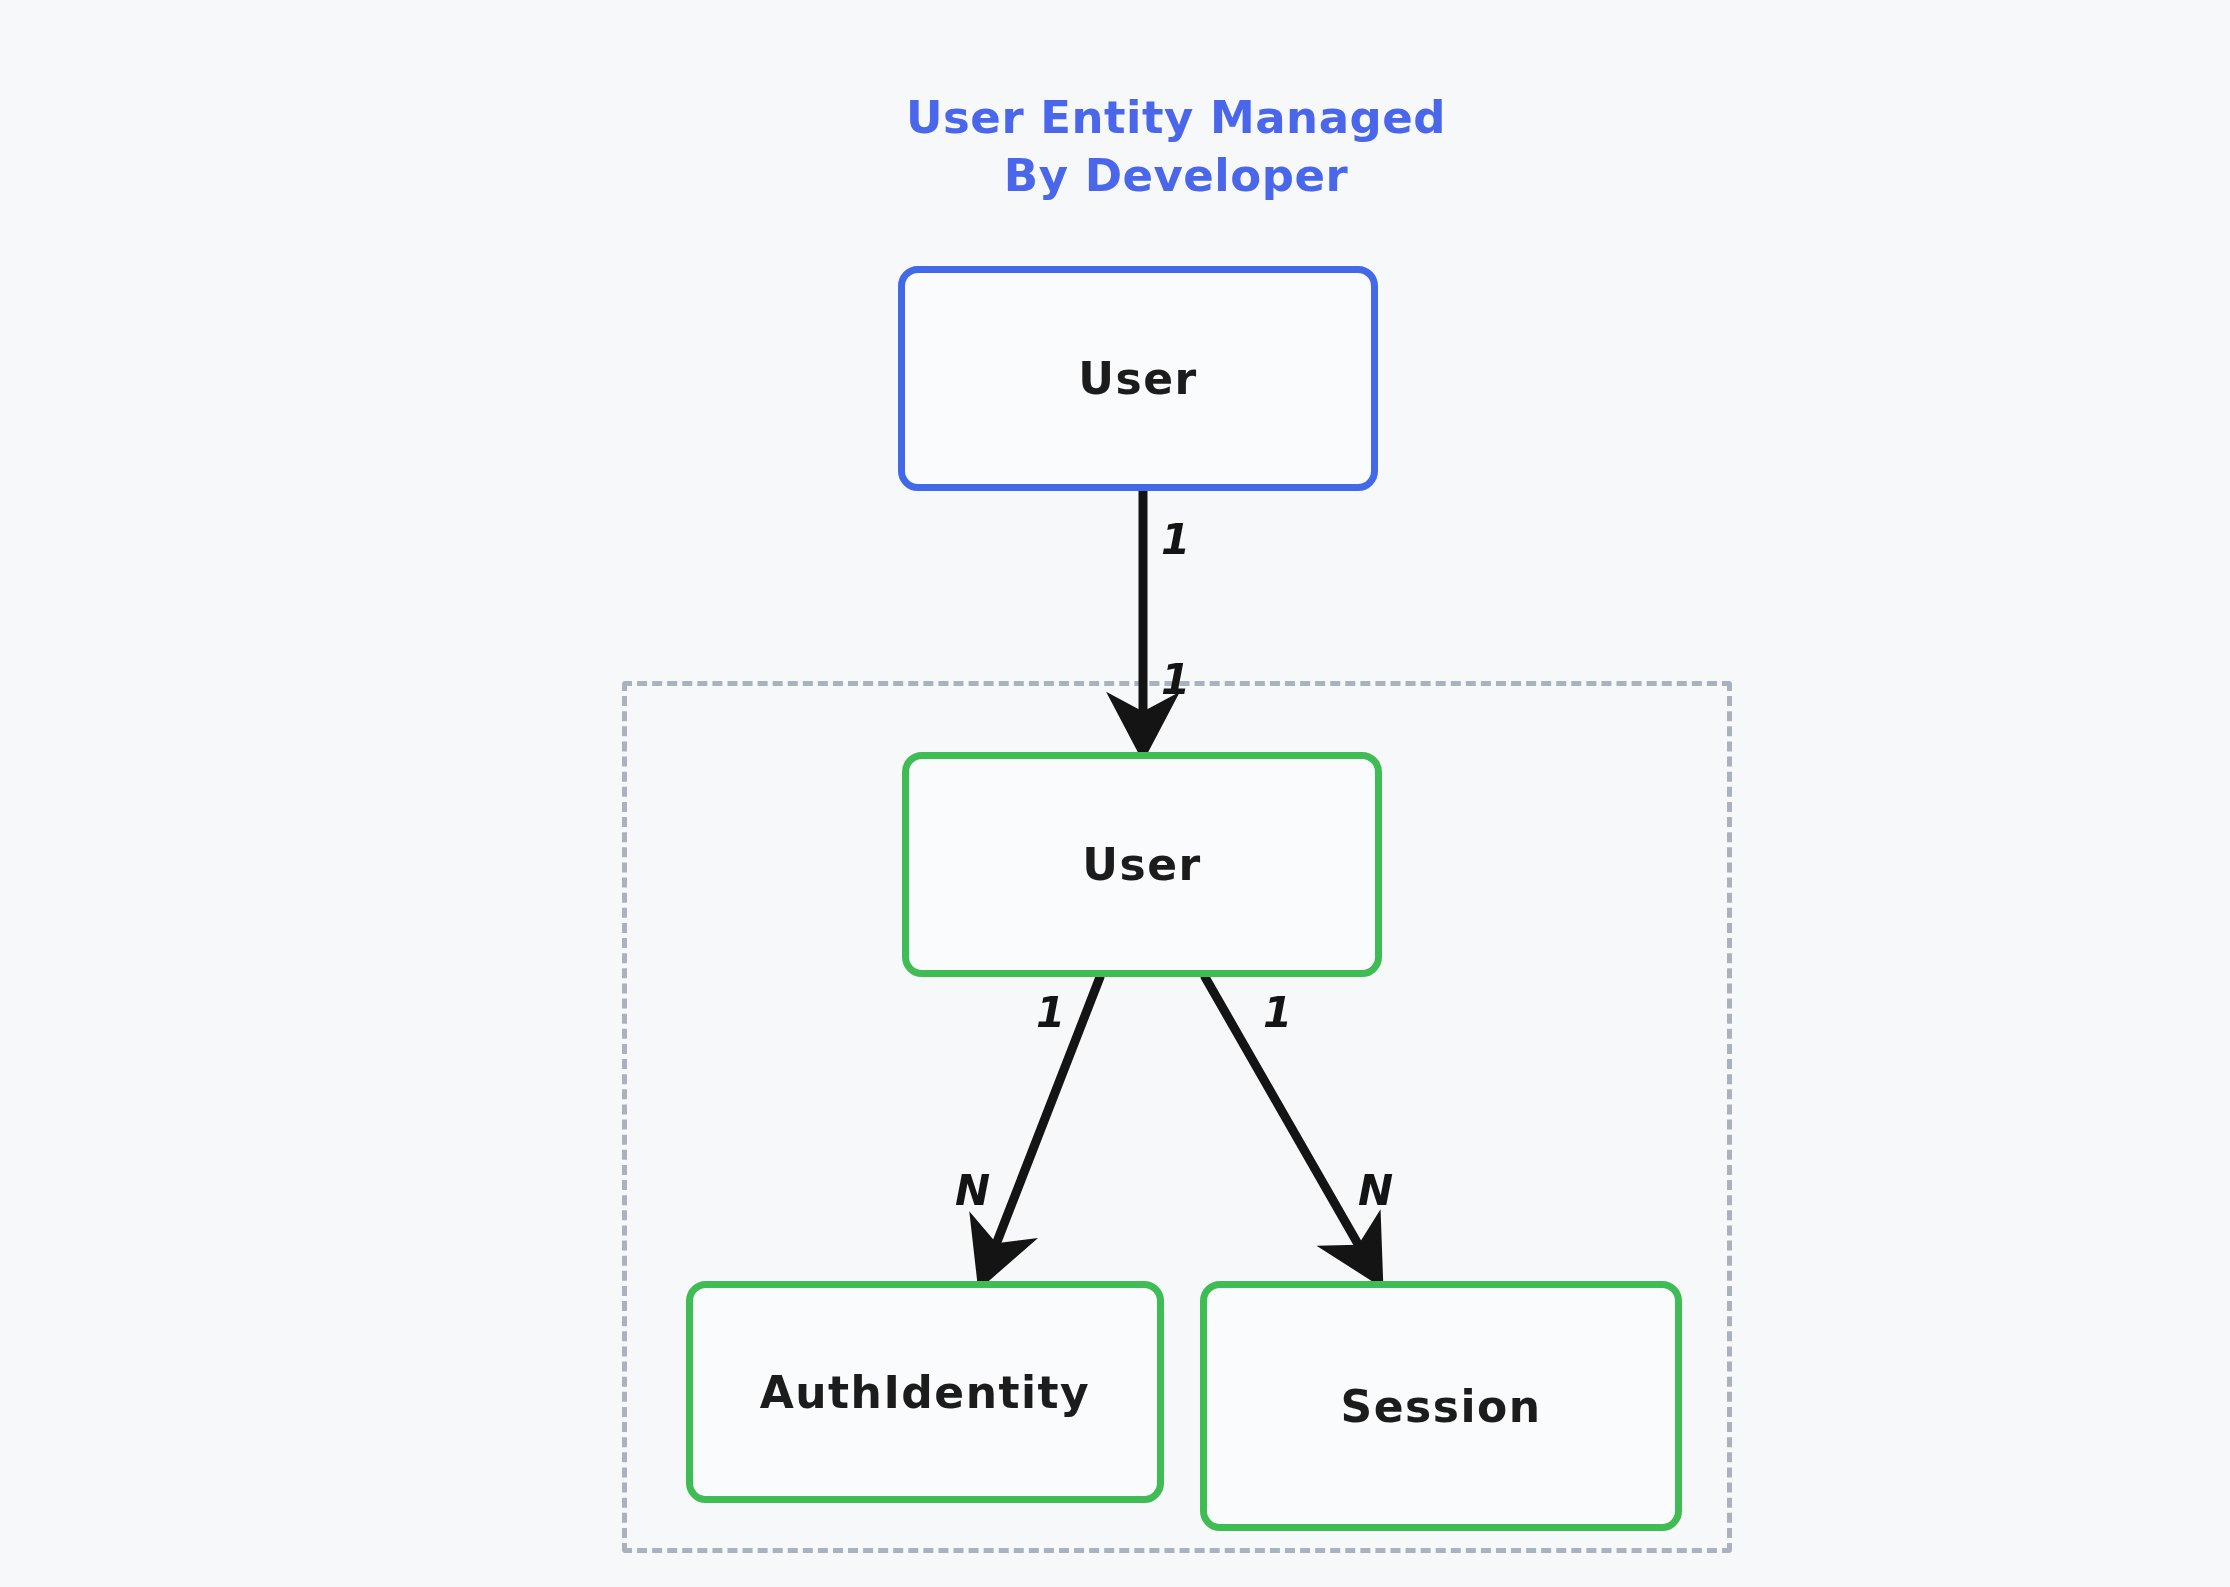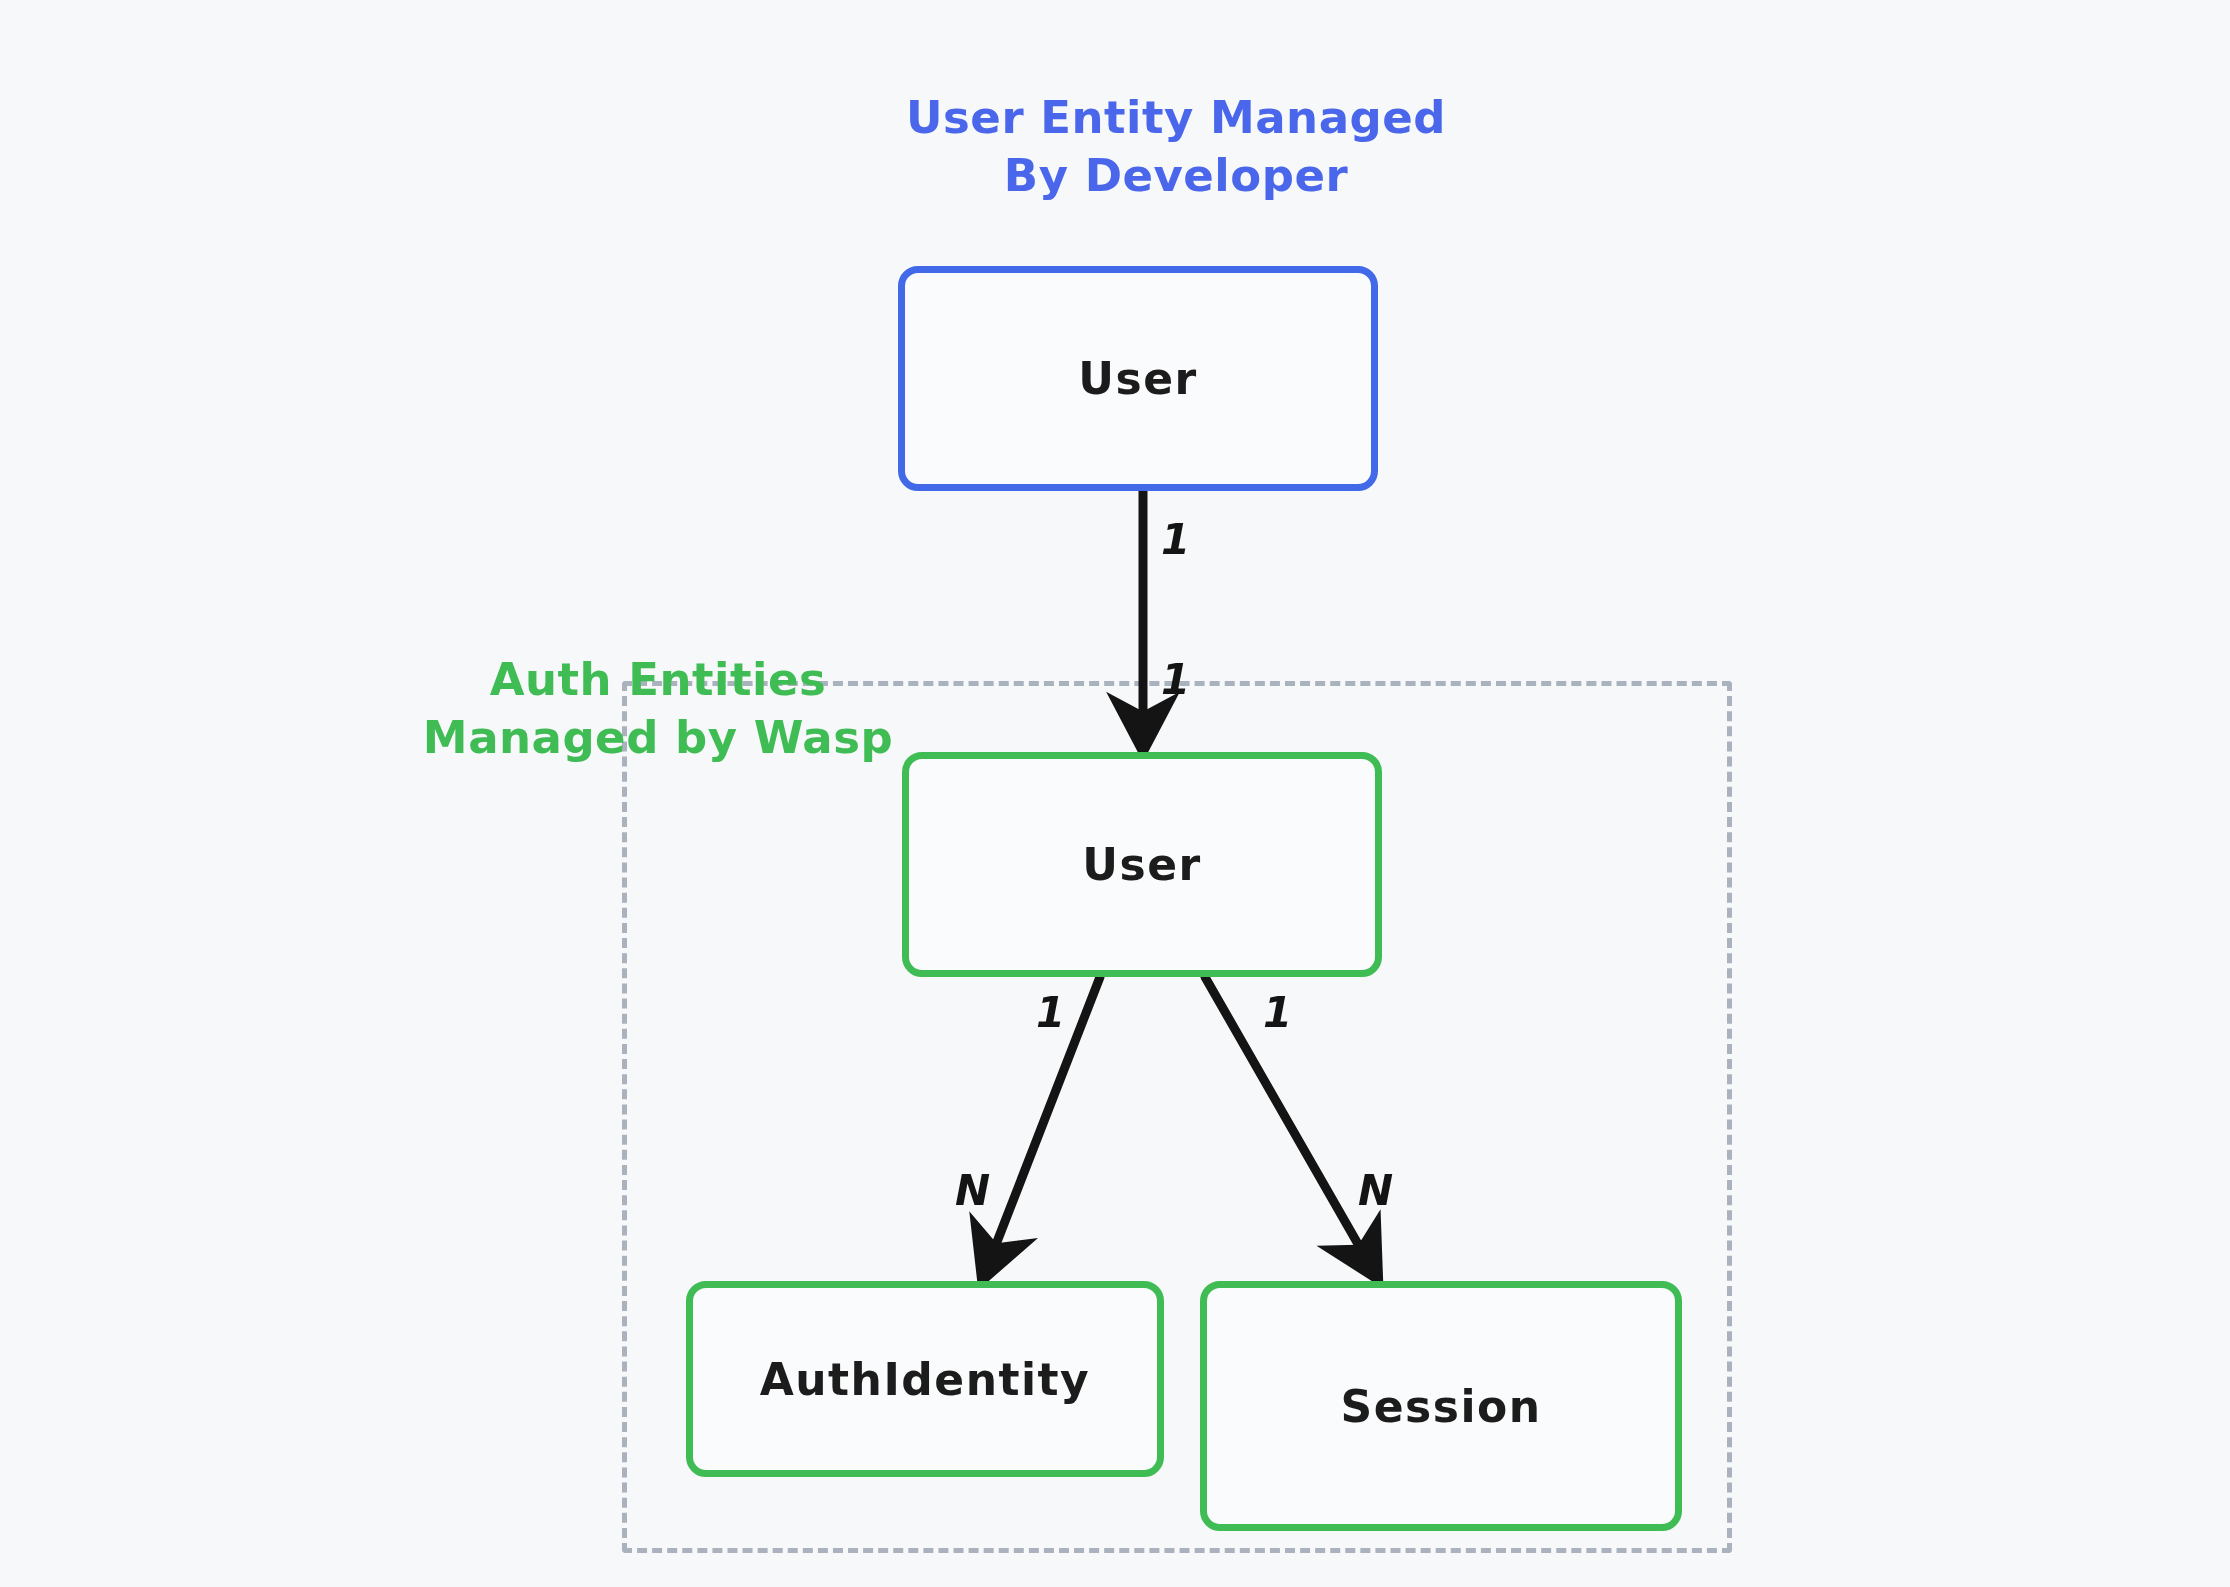--- a/index.html
+++ b/index.html
@@ -103,32 +103,30 @@
     <line x1="1143" y1="458" x2="1143" y2="702" stroke="#141414" stroke-width="9" stroke-linecap="round" marker-end="url(#arrowhead)"></line>
 
     <line x1="1100" y1="944" x2="988" y2="1232" stroke="#141414" stroke-width="9" stroke-linecap="round" marker-end="url(#arrowhead)"></line>
 
     <line x1="1205" y1="944" x2="1370" y2="1232" stroke="#141414" stroke-width="9" stroke-linecap="round" marker-end="url(#arrowhead)"></line>
   </svg>
 
   <div class="caption blue" style="left:796px; top:56px; width:760px;">User Entity Managed
 By Developer</div>
 
-  <div class="caption green" style="left:398px; top:618px; width:520px;">Auth Entities
-Managed by Wasp</div>
 
   <div class="node blue" style="left:898px; top:233px; width:480px; height:225px;">
     <span class="node-label">User</span>
   </div>
 
   <div class="node green" style="left:902px; top:719px; width:480px; height:225px;">
     <span class="node-label">User</span>
   </div>
 
-  <div class="node green" style="left:686px; top:1248px; width:478px; height:196px;">
+  <div class="node green" style="left:686px; top:1248px; width:478px; height:222px;">
     <span class="node-label">AuthIdentity</span>
   </div>
 
   <div class="node green" style="left:1200px; top:1248px; width:482px; height:250px;text-align:right;">
     <span class="node-label">Session</span>
   </div>
 
   <div class="edge-label" style="left:1161px; top:482px;">1</div>
 
   <div class="edge-label" style="left:1161px; top:622px;">1</div>

